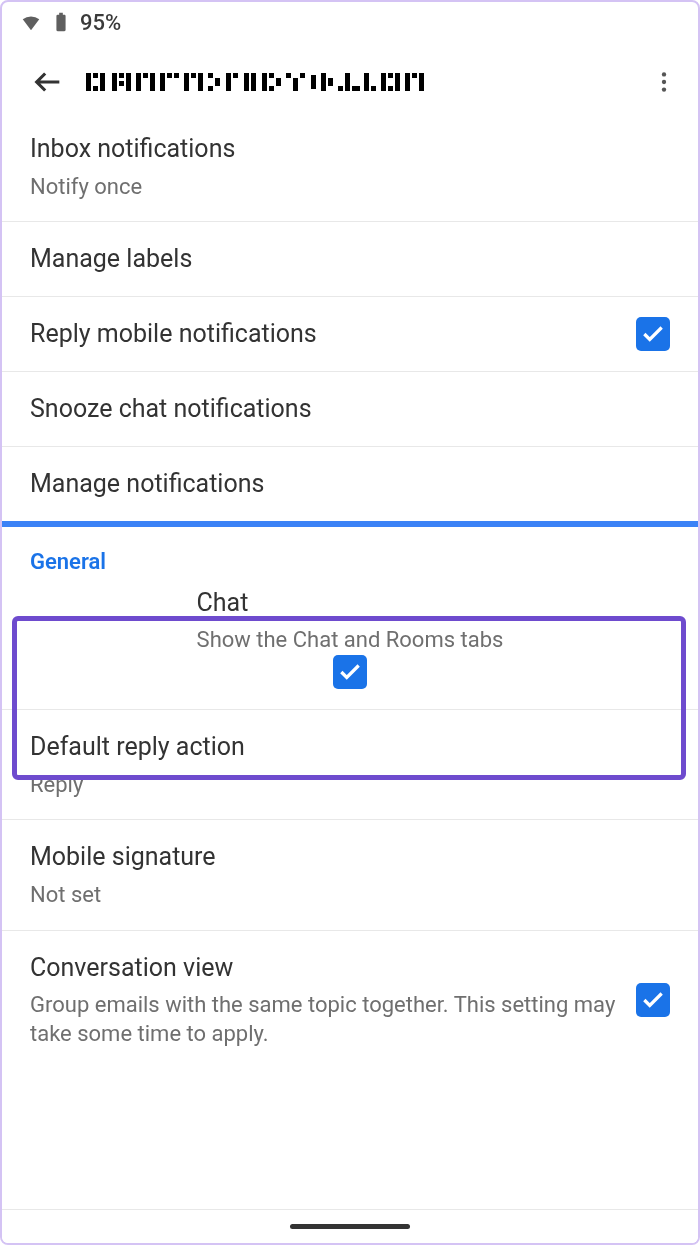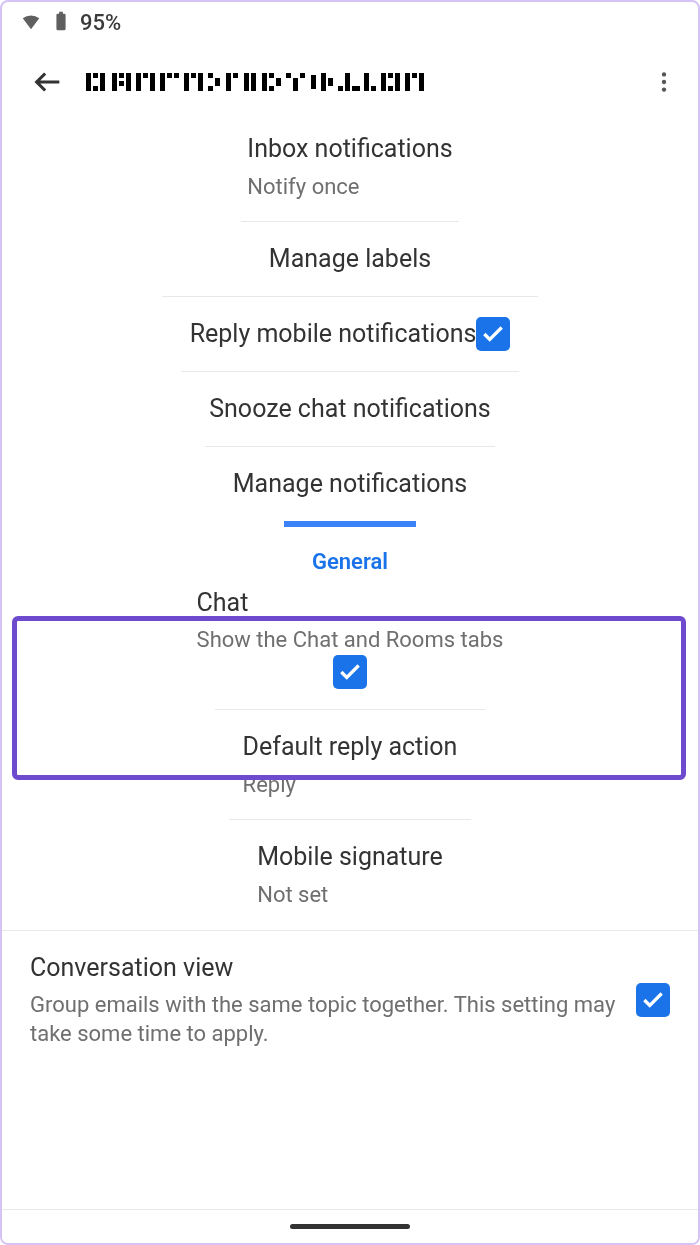--- a/index.html
+++ b/index.html
@@ -18,21 +18,21 @@
       height: 40px;
       display: flex;
       align-items: center;
       justify-content: space-between;
       padding: 0 18px;
       font-size: 22px;
       color: #3a3a3a;
       font-weight: 500;
     }
     .status-left { display: flex; align-items: center; gap: 14px; }
-    .status-right { display: flex; gap: 8px; }
+    .status-right { display: flex; align-items: center; gap: 8px; }
     .status-icon { width: 22px; height: 22px; fill: #5f5f5f; }
 
     .app-bar {
       height: 80px;
       display: flex;
       align-items: center;
       padding: 0 12px 0 24px;
     }
     .back-btn {
       display: flex;
@@ -58,21 +58,20 @@
       width: 44px;
       height: 44px;
       border: none;
       background: transparent;
       cursor: pointer;
     }
 
     .settings-list {
       display: flex;
       flex-direction: column;
-      align-items: center;
     }
 
     .setting-row {
       padding: 20px 28px;
       border-top: 1px solid #e8e8e8;
       display: flex;
       align-items: center;
       justify-content: space-between;
       cursor: pointer;
     }

